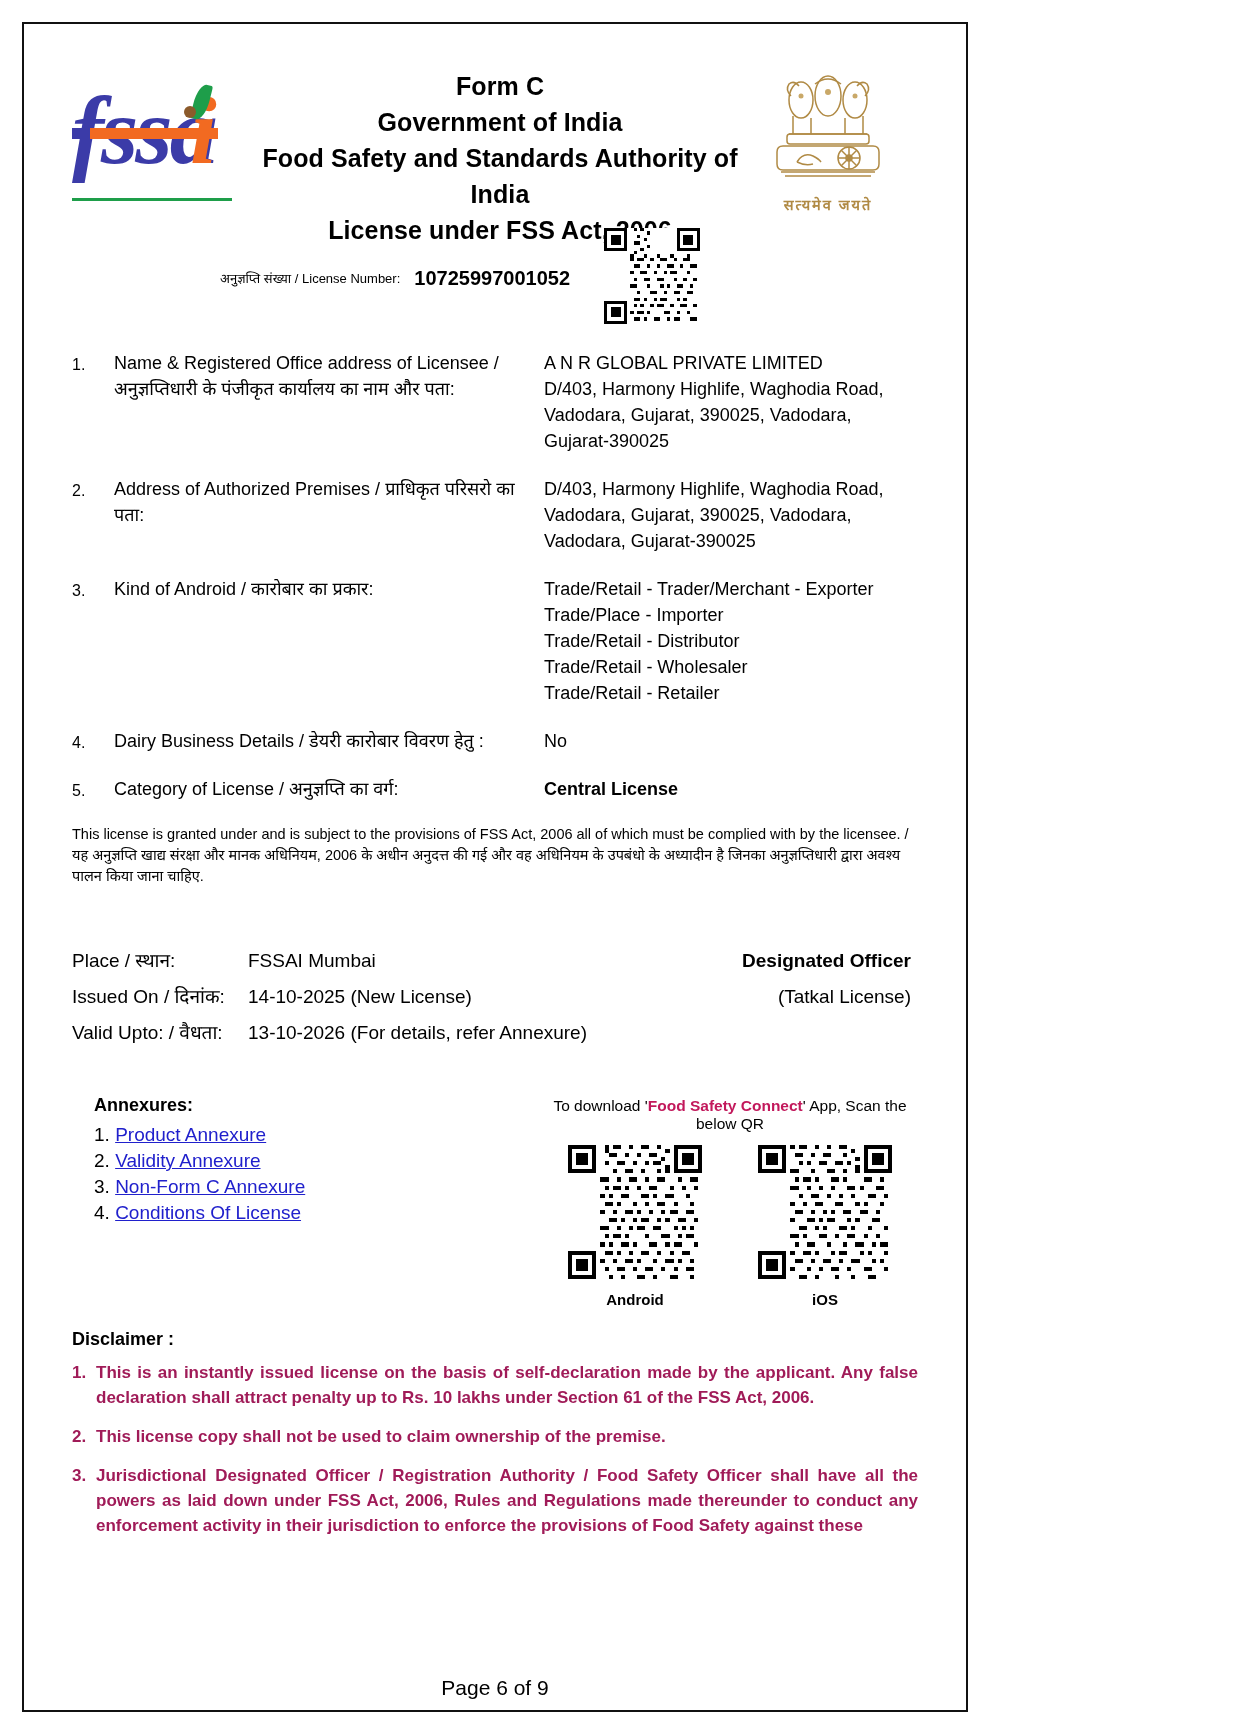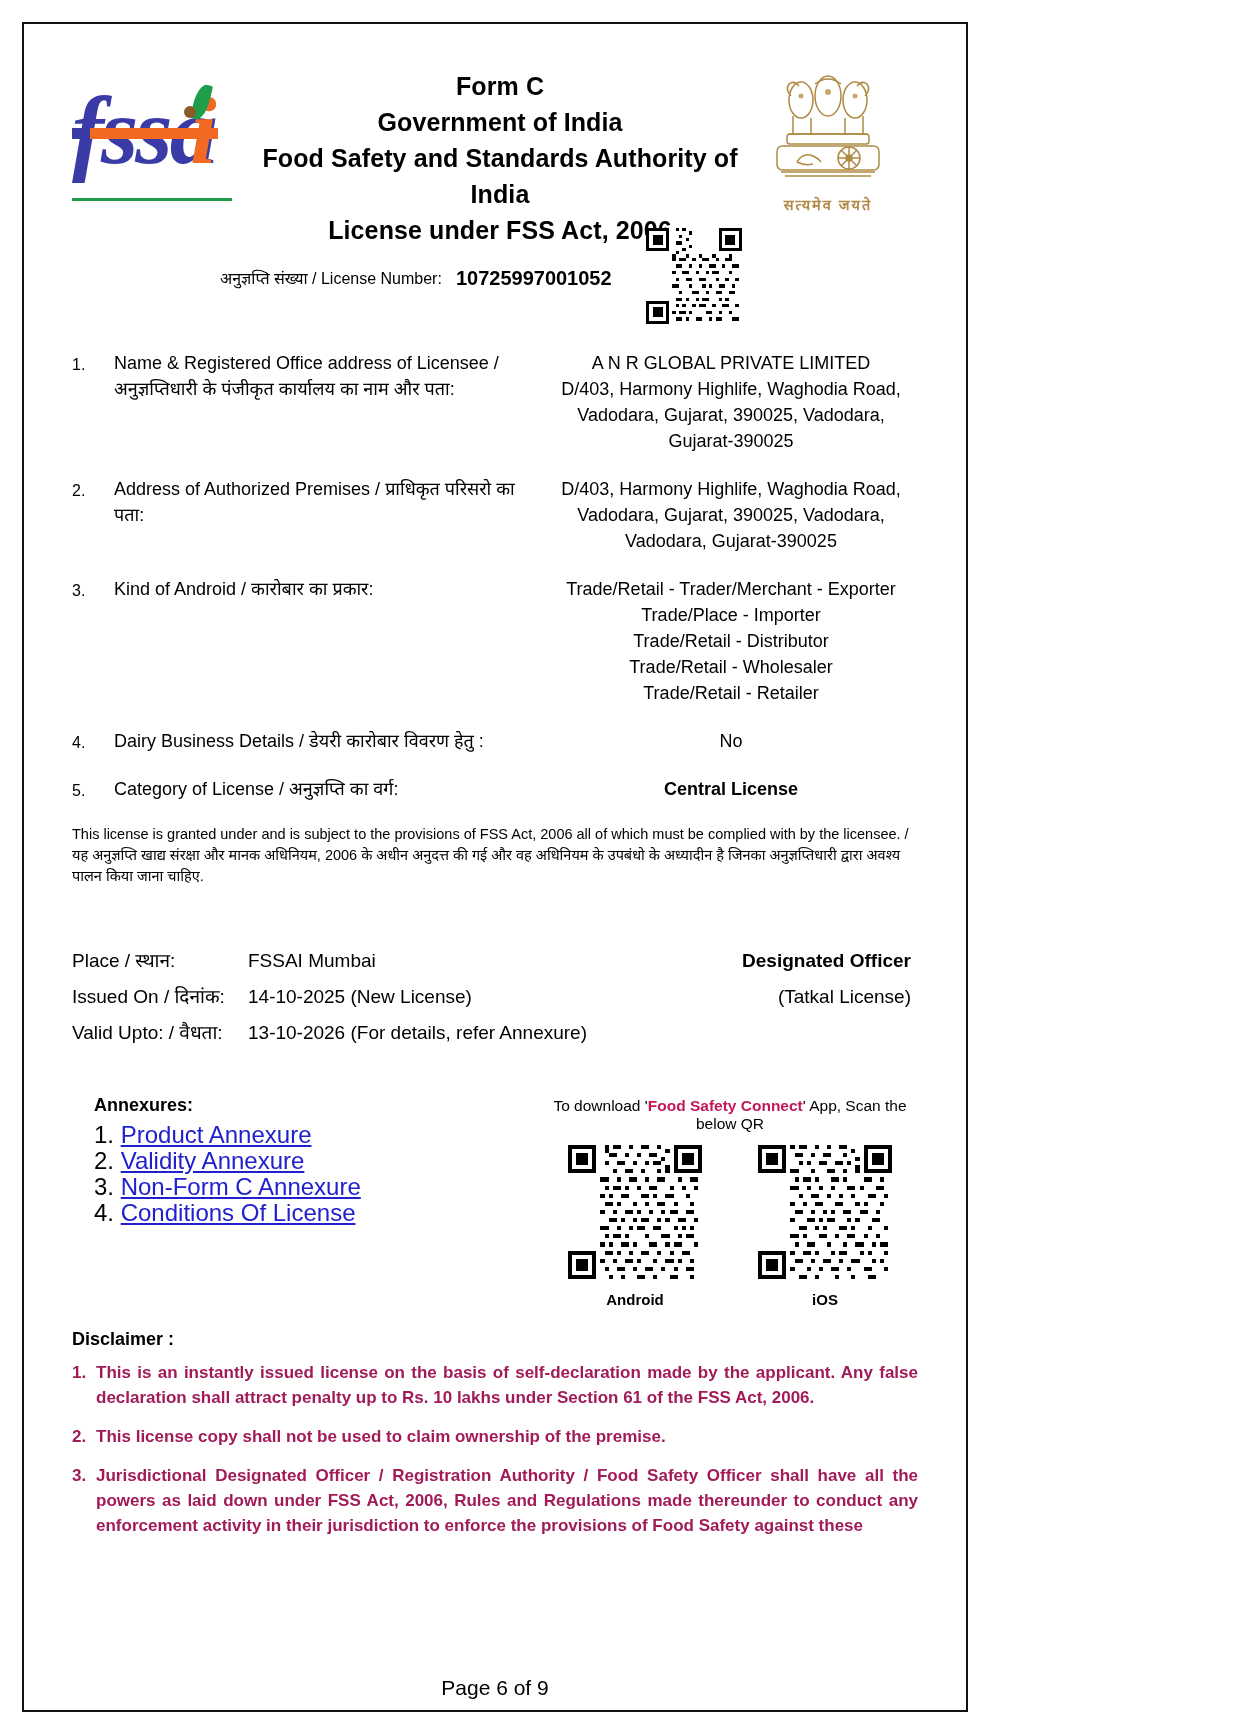--- a/index.html
+++ b/index.html
@@ -82,37 +82,37 @@
   .emblem-caption {
     font-size: 14.5px; color: #B08A44; font-weight: 600;
     letter-spacing: 2px; margin-top: 2px;
   }
 
   
   .licno-row {
     display: flex; align-items: center;
     margin-top: 12px; padding-left: 148px;
   }
-  .licno-label { font-size: 16px; color: #000; }
+  .licno-label { font-size: 13px; color: #000; }
   .licno-value { font-size: 20px; font-weight: 700; margin-left: 14px; }
   .lic-qr { margin-left: 34px; }
 
   
   .fields { margin-top: 22px; }
   .frow { display: flex; margin-bottom: 22px; }
   .fnum {
     width: 42px; font-size: 16px; color: #000;
     padding-top: 6px; flex: 0 0 42px;
   }
   .flabel {
     width: 430px; flex: 0 0 430px;
     font-size: 18px; line-height: 26px; color: #000;
   }
   .fvalue { flex: 1; font-size: 18px; line-height: 26px; color: #000; }
-  .fvalue .ln { display: block; text-align: center; }
+  .fvalue .ln { display: block; }
   .bold { font-weight: 700; }
 
   
   .legal {
     font-size: 14.5px; line-height: 21px; color: #000;
     margin-top: 4px; margin-bottom: 0;
   }
 
   
   .place-sec { margin-top: 56px; position: relative; }
@@ -124,21 +124,21 @@
   }
   .officer .do { font-size: 19px; font-weight: 700; line-height: 36px; }
   .officer .tk { font-size: 19px; line-height: 36px; }
 
   
   .annex-sec {
     margin-top: 44px; display: flex; align-items: flex-start;
   }
   .annex-box { width: 470px; padding-left: 22px; }
   .annex-title { font-size: 18px; font-weight: 700; margin-bottom: 6px; }
-  .annex-item { font-size: 24px; line-height: 26px; color: #000; }
+  .annex-item { font-size: 19px; line-height: 26px; color: #000; }
   .annex-item a,
   .annex-link {
     color: #2020CC; text-decoration: underline; cursor: pointer;
   }
 
   .app-box { flex: 1; text-align: center; padding-top: 2px; }
   .app-text { font-size: 15.5px; color: #000; margin-bottom: 12px; }
   .app-text .brand { color: #C2185B; font-weight: 700; }
   .qr-pair { display: flex; justify-content: center; gap: 56px; }
   .qr-cell { text-align: center; }

